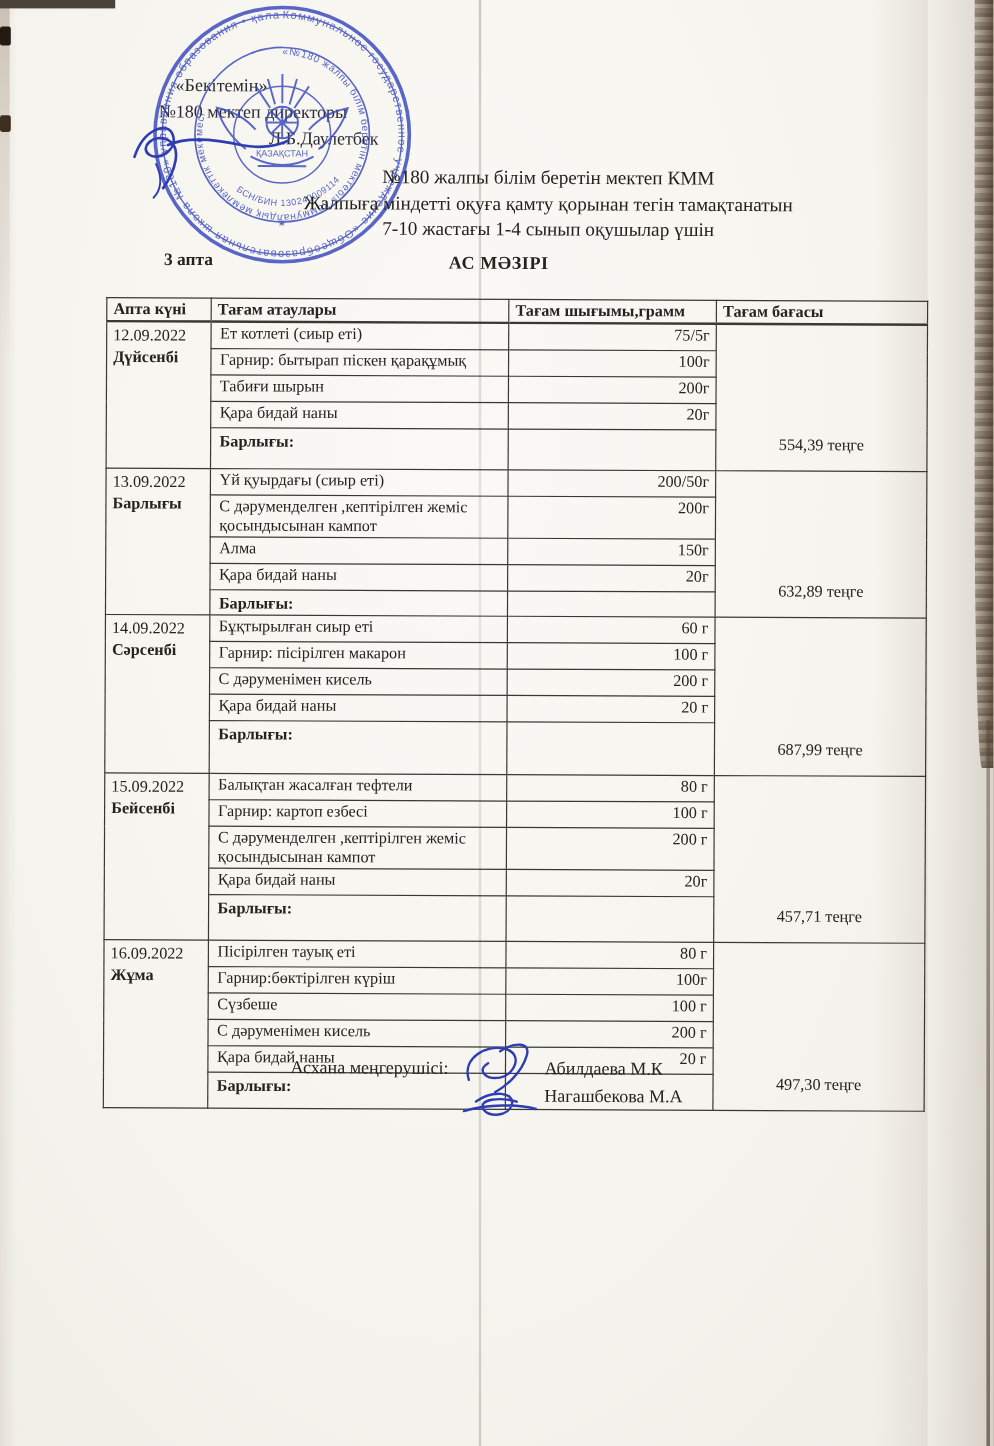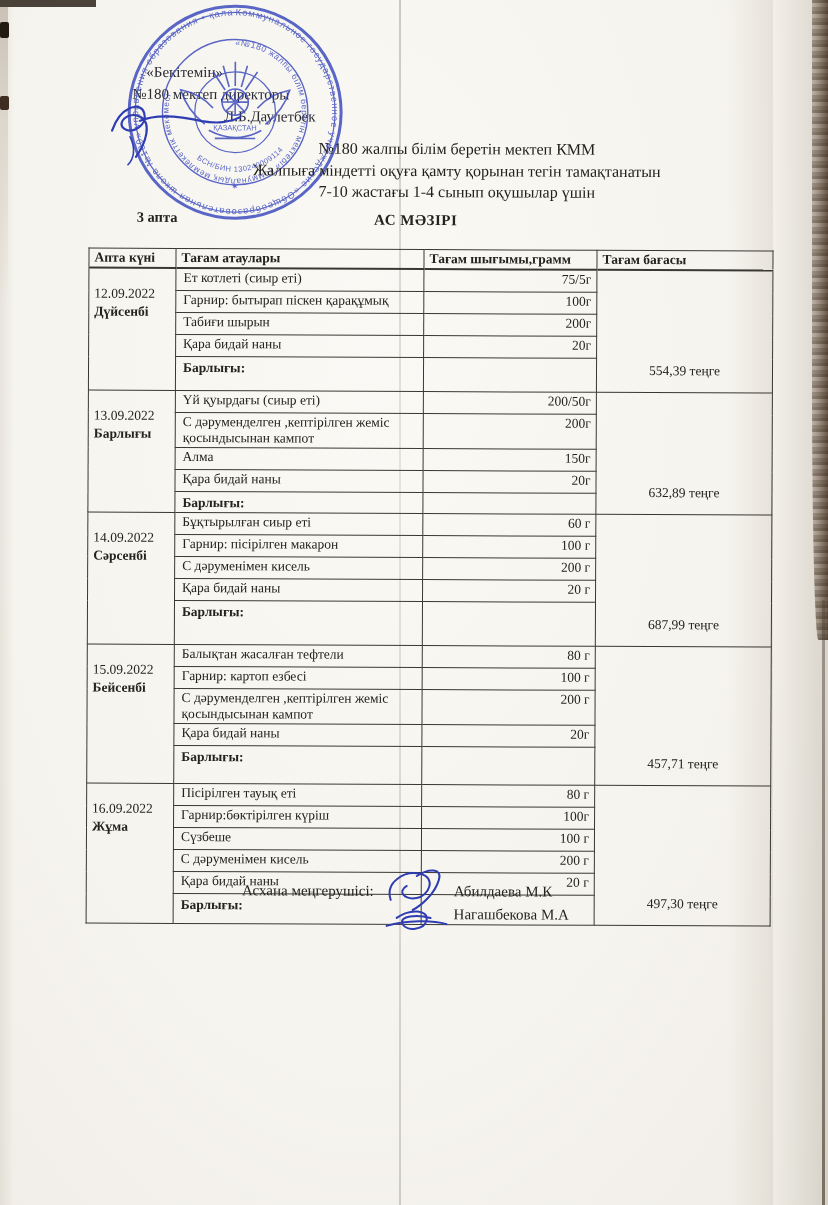--- a/index.html
+++ b/index.html
@@ -52,21 +52,21 @@
     font-size:15px;font-weight:bold;letter-spacing:.5px;}
 
   
   .menu-table{position:absolute;left:87px;top:249px;border-collapse:collapse;
     font-size:13.5px;color:#24231f;table-layout:fixed;}
   .menu-table col.c0{width:87px}.menu-table col.c1{width:248px}
   .menu-table col.c2{width:173px}.menu-table col.c3{width:176px}
   .menu-table th,.menu-table td{border:1.6px solid #3a3833;padding:1px 5px;vertical-align:top;text-align:left;}
   .menu-table th{font-weight:bold;height:16px;white-space:nowrap;overflow:hidden;border-bottom-width:2px;}
   tr.item-row td{height:19px;}
-  td.day-cell{font-size:13.5px;line-height:18px;padding-top:16px;}
+  td.day-cell{font-size:13.5px;line-height:18px;padding-top:2px;}
   td.day-cell .weekday{font-weight:bold;}
   td.qty-cell{text-align:right;}
   td.name-cell{padding-left:7px;}
   td.total-cell{font-weight:bold;padding-left:7px;padding-top:3px;}
   td.price-cell{vertical-align:bottom;text-align:center;padding-bottom:13px;}
   tr.total-0{height:34px;} tr.total-1{height:12px;} tr.total-2{height:44px;}
   tr.total-3{height:38px;} tr.total-4{height:30px;}
 
   
   .footer{position:absolute;left:0;top:880px;width:828px;font-size:15px;line-height:23px;}

